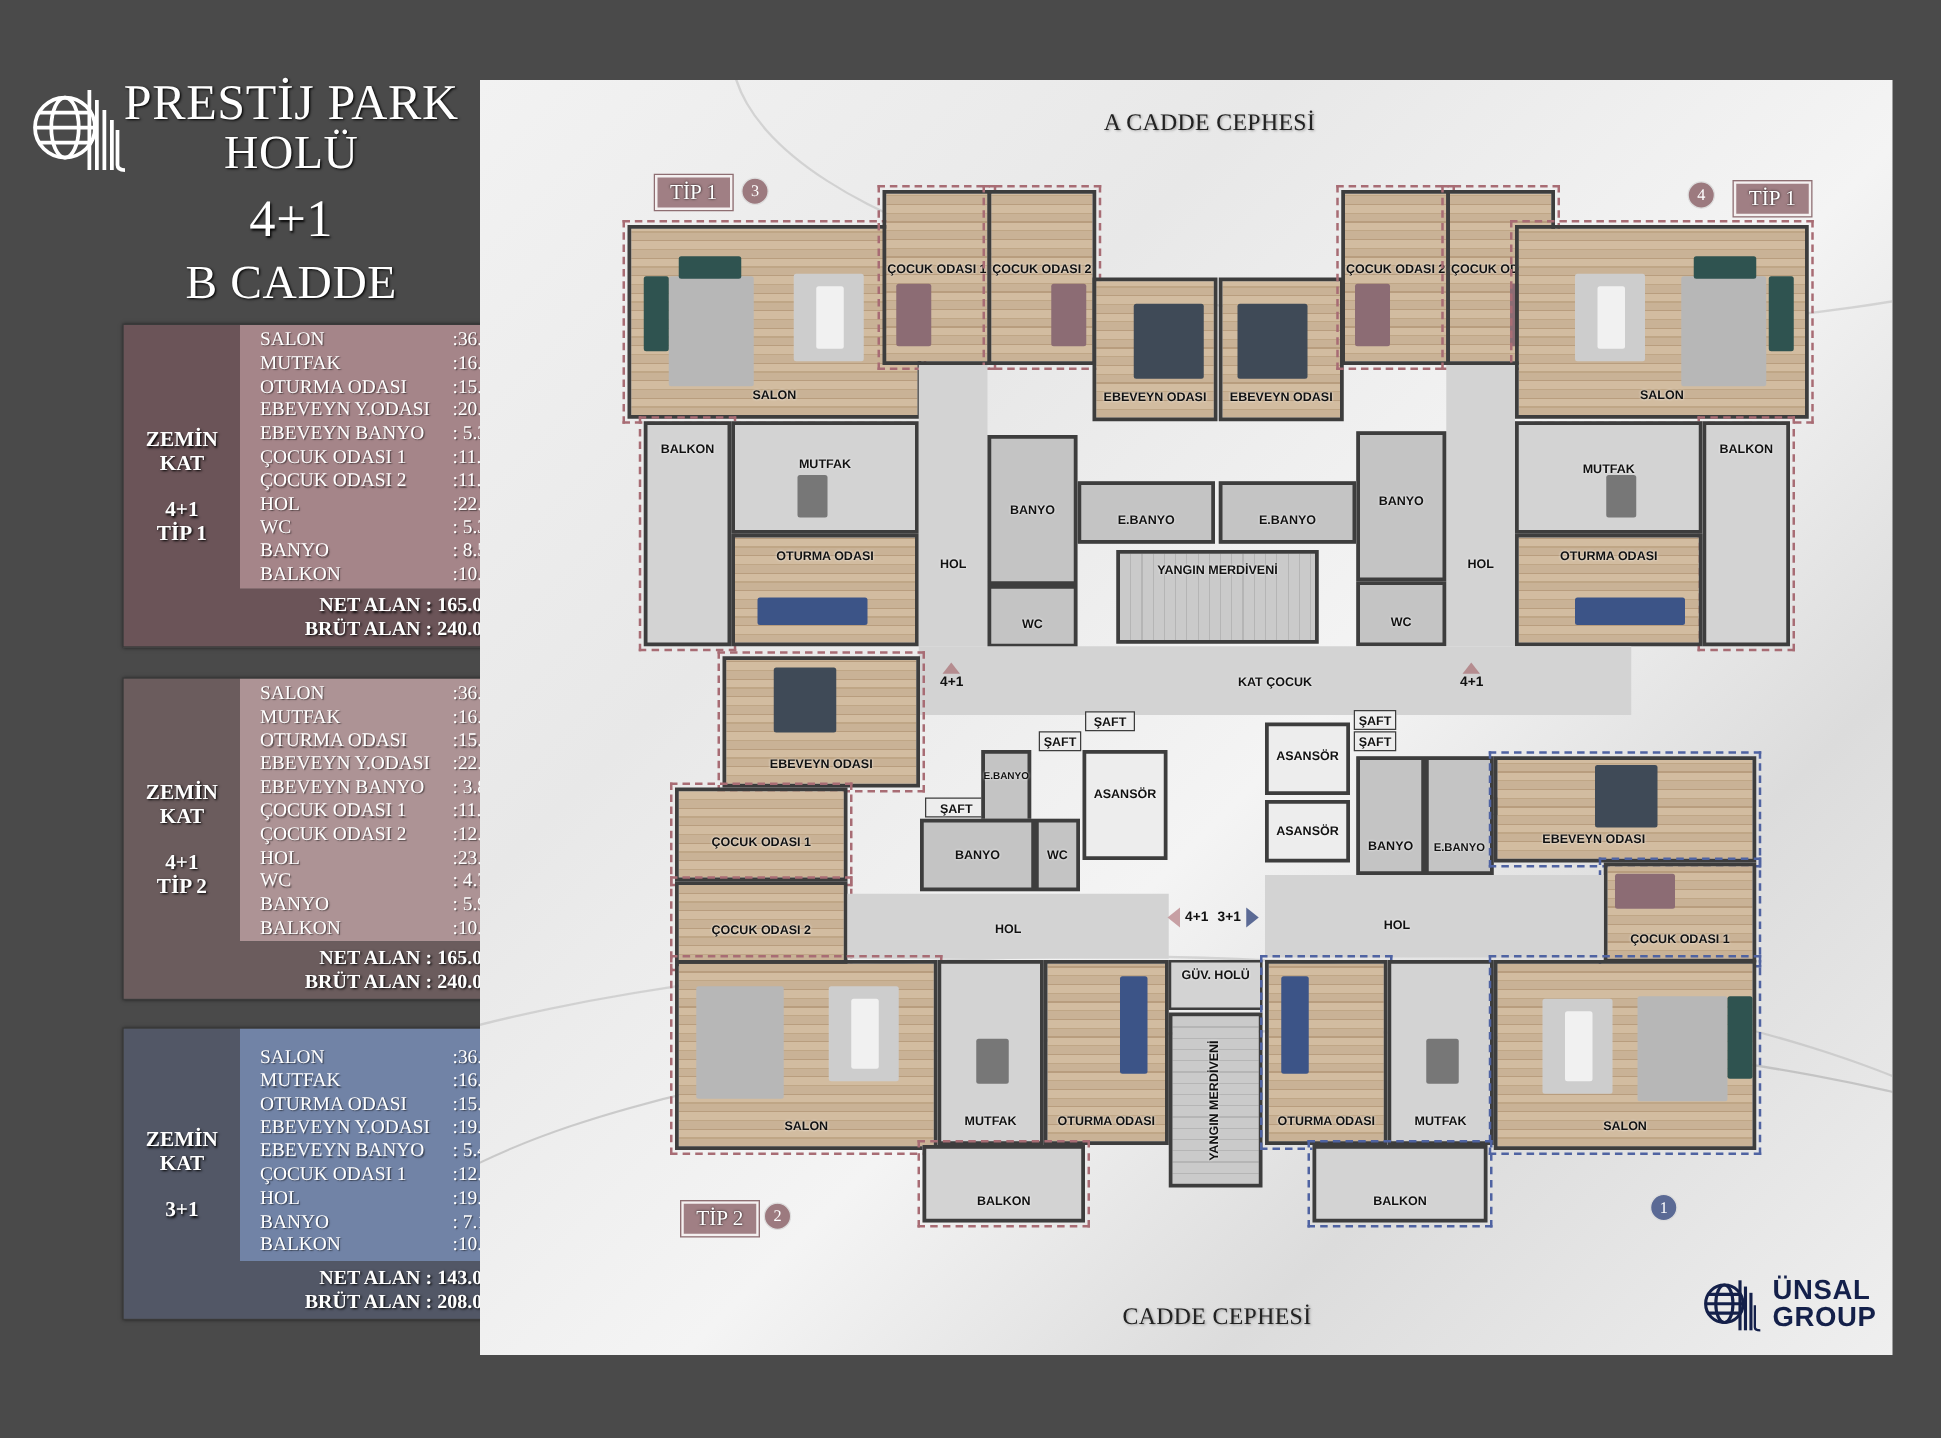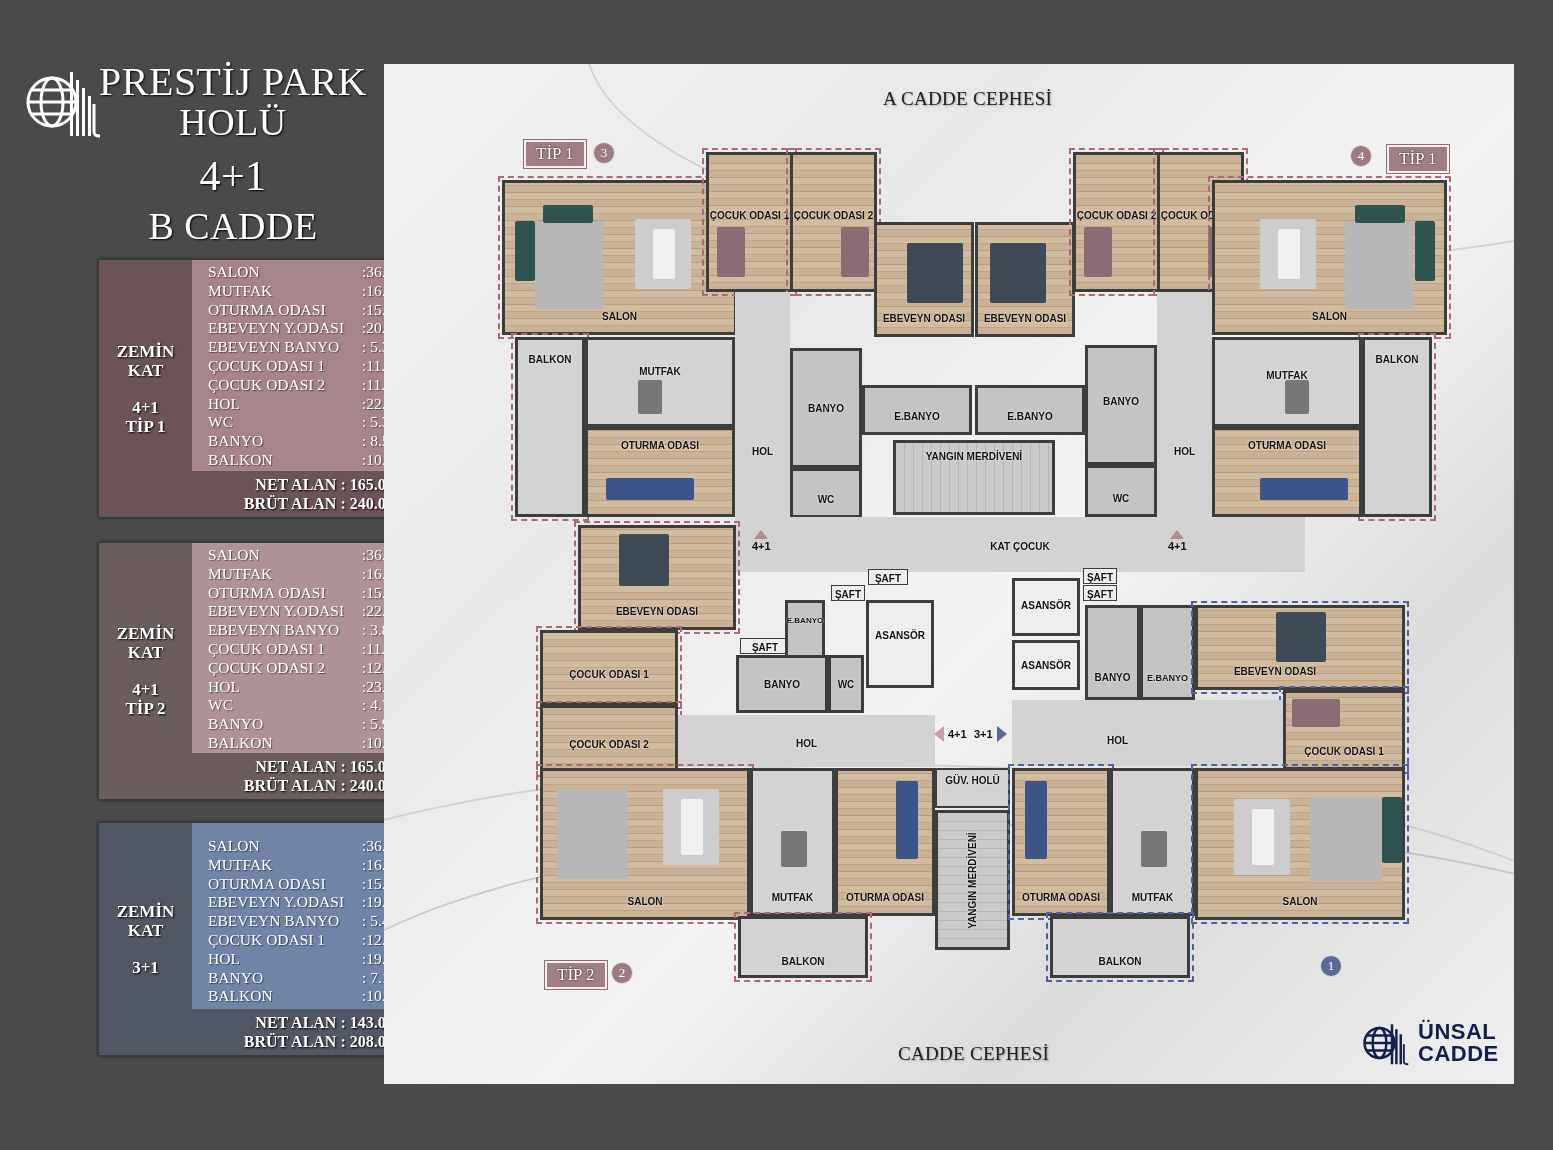--- a/index.html
+++ b/index.html
@@ -512,15 +512,15 @@
     </g>
     <g fill="#14204a">
       <rect x="46" y="10" width="4" height="64"></rect>
       <rect x="53" y="18" width="4" height="56"></rect>
       <rect x="60" y="26" width="4" height="48"></rect>
     </g>
     <path d="M67 42 L67 70 Q67 74 74 74" stroke="#14204a" stroke-width="3" fill="none"></path>
   </svg>
   <div class="txt">
     <div>ÜNSAL</div>
-    <div>CADDE</div>
+    <div>GROUP</div>
   </div>
 </div>
 
 </body></html>

